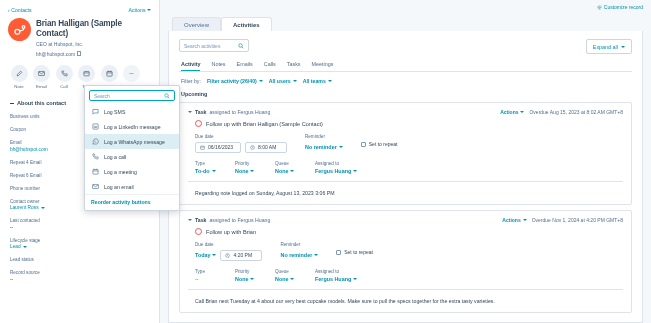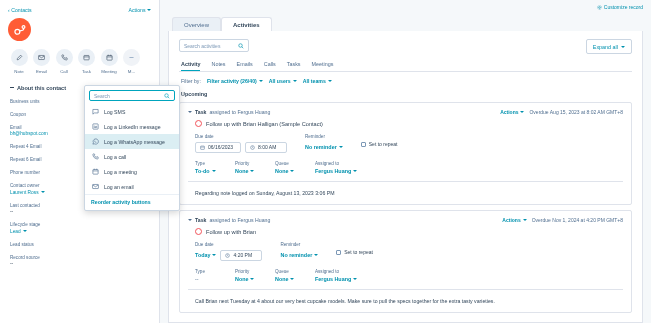--- a/index.html
+++ b/index.html
@@ -182,20 +182,28 @@
     </div>
 
     <div class="contact-head">
       <div class="avatar">
         <svg width="14" height="14" viewBox="0 0 24 24">
           <circle cx="7.5" cy="15" r="4.2" fill="none" stroke="#ffffff" stroke-width="2.1"></circle>
           <circle cx="18" cy="7" r="2.4" fill="none" stroke="#ffffff" stroke-width="2.1"></circle>
           <line x1="18" y1="9.4" x2="18" y2="12" stroke="#ffffff" stroke-width="2.1"></line>
           <line x1="18" y1="12" x2="10.5" y2="14" stroke="#ffffff" stroke-width="2.1"></line>
         </svg>
+      </div>
+      <div class="contact-meta">
+        <div class="contact-name">Brian Halligan (Sample Contact)</div>
+        <div class="contact-role">CEO at Hubspot, Inc.</div>
+        <div class="contact-email">
+          <span>bh@hubspot.com</span>
+          <span class="copy-ic"></span>
+        </div>
       </div>
     </div>
 
     <div class="action-row">
       <div class="action-btn">
         <div class="action-circle">
           <svg width="7" height="7" viewBox="0 0 24 24">
               <path d="M4 20l1-5L16 4l4 4L9 19l-5 1z" fill="none" stroke="#33475b" stroke-width="2"></path>
             </svg>
         </div>

